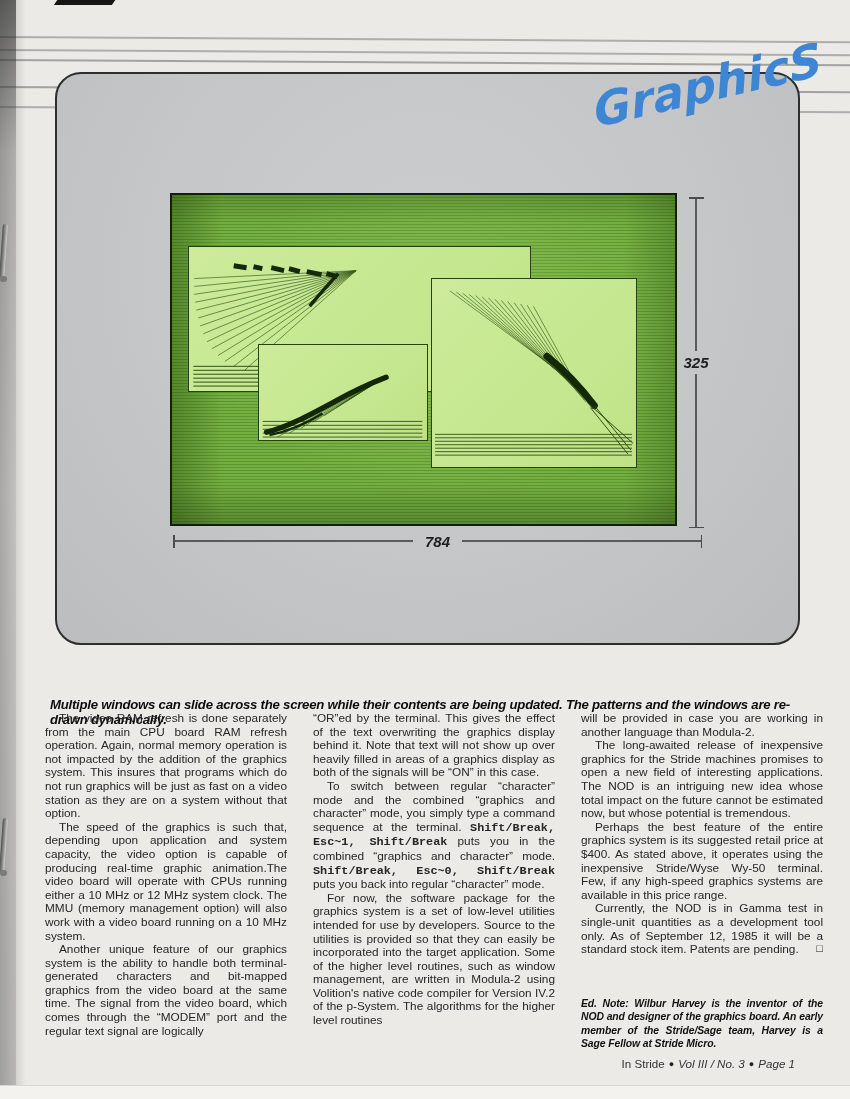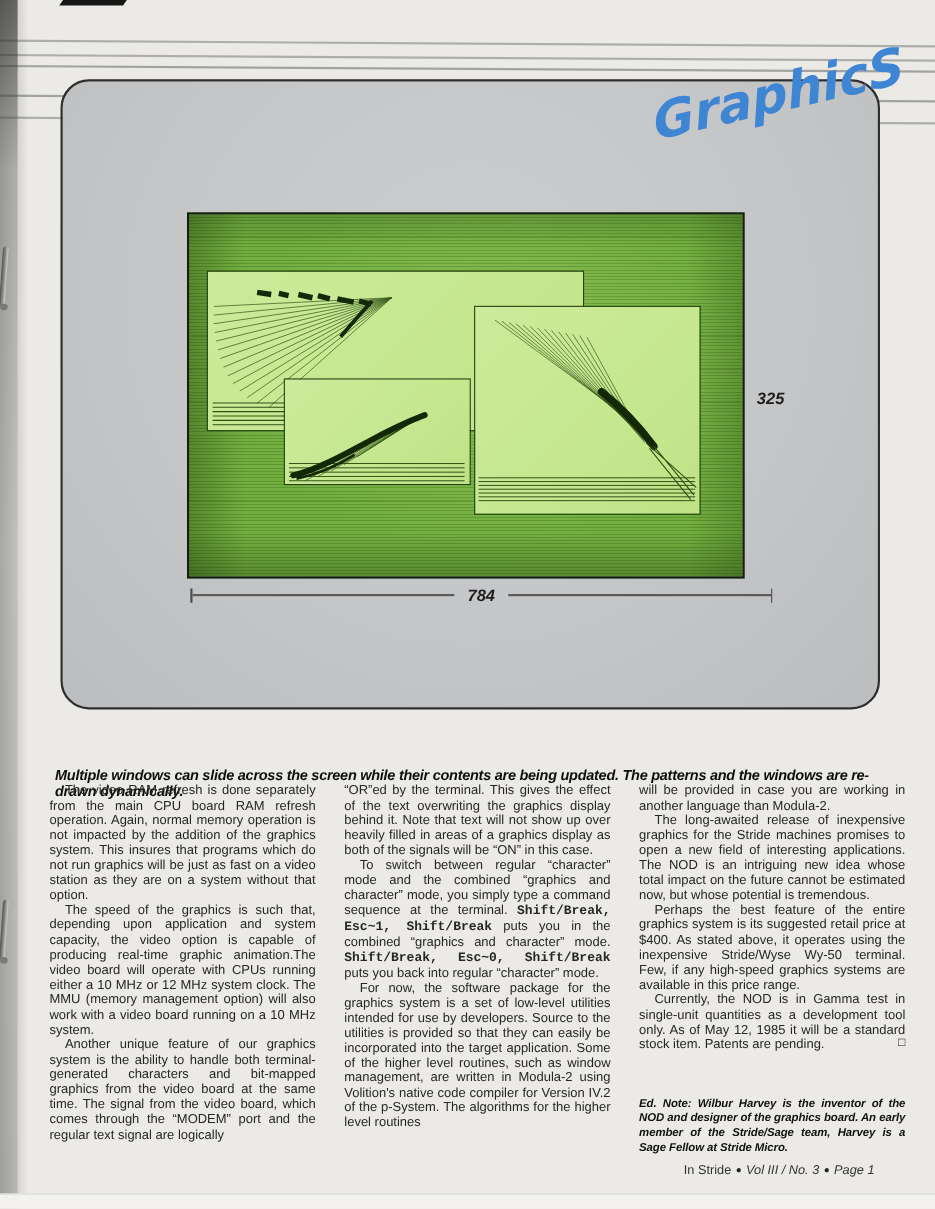--- a/index.html
+++ b/index.html
@@ -45,21 +45,21 @@
          repeating-linear-gradient(to bottom,#73af40 0px,#73af40 2px,#5d9530 2px,#5d9530 3px);}
   .win{position:absolute;box-sizing:border-box;border:1.5px solid #26430f;
        background:linear-gradient(135deg,#cdeb9b 0%,#c5e78f 60%,#bfe286 100%);}
   .win svg{position:absolute;left:0;top:0;width:100%;height:100%;}
   #win1{left:16px;top:51px;width:343px;height:146px;z-index:1;}
   #win2{left:86px;top:149px;width:170px;height:97px;z-index:2;}
   #win3{left:259px;top:83px;width:206px;height:190px;z-index:3;}
 
   
   .vdim{position:absolute;left:631px;top:123px;width:16px;height:331px;
-        display:flex;flex-direction:row;align-items:center;}
+        display:flex;flex-direction:column;align-items:center;}
   .vdim .cap{width:15px;height:1.5px;background:#4c4c4c;}
   .vdim .seg{width:1.5px;background:#5a5a5a;flex:1;}
   .vdim .lbl{font:italic 700 15px "Liberation Sans",sans-serif;color:#1d1d1d;
              padding:3px 0;white-space:nowrap;}
   .hdim{position:absolute;left:116px;top:459px;width:529px;height:16px;
         display:flex;align-items:center;text-align:right;}
   .hdim .cap{width:1.5px;height:13px;background:#4c4c4c;}
   .hdim .seg{height:1.5px;background:#5a5a5a;flex:1;}
   .hdim .lbl{font:italic 700 15px "Liberation Sans",sans-serif;color:#1d1d1d;
              padding:0 12px;white-space:nowrap;}
@@ -215,21 +215,21 @@
       </div>
     <div class="col">
         <p><span>“OR”ed by the terminal. This gives the effect of the text overwriting the graphics display behind it. Note that text will not show up over heavily filled in areas of a graphics display as both of the signals will be “ON” in this case.</span></p>
         <p class="ind"><span>To switch between regular “character” mode and the combined “graphics and character” mode, you simply type a command sequence at the terminal. </span><span class="b">Shift/Break, Esc~1, Shift/Break</span><span> puts you in the combined “graphics and character” mode. </span><span class="b">Shift/Break, Esc~0, Shift/Break</span><span> puts you back into regular “character” mode.</span></p>
         <p class="ind"><span>For now, the software package for the graphics system is a set of low-level utilities intended for use by developers. Source to the utilities is provided so that they can easily be incorporated into the target application. Some of the higher level routines, such as window management, are written in Modula-2 using Volition's native code compiler for Version IV.2 of the p-System. The algorithms for the higher level routines</span></p>
       </div>
     <div class="col">
     <p><span>will be provided in case you are working in another language than Modula-2.</span></p>
         <p class="ind"><span>The long-awaited release of inexpensive graphics for the Stride machines promises to open a new field of interesting applications. The NOD is an intriguing new idea whose total impact on the future cannot be estimated now, but whose potential is tremendous.</span></p>
         <p class="ind"><span>Perhaps the best feature of the entire graphics system is its suggested retail price at $400. As stated above, it operates using the inexpensive Stride/Wyse Wy-50 terminal. Few, if any high-speed graphics systems are available in this price range.</span></p>
-        <p class="ind"><span>Currently, the NOD is in Gamma test in single-unit quantities as a development tool only. As of May 12, 1985 it will be a standard stock item. Patents are pending.</span><span class="endmark">□</span></p>
+        <p class="ind"><span>Currently, the NOD is in Gamma test in single-unit quantities as a development tool only. As of September 12, 1985 it will be a standard stock item. Patents are pending.</span><span class="endmark">□</span></p>
         <div class="ednote">Ed. Note: Wilbur Harvey is the inventor of the NOD and designer of the graphics board. An early member of the Stride/Sage team, Harvey is a Sage Fellow at Stride Micro.</div>
       </div>
   </div>
 
   <div class="footer">
     <span>In Stride</span><span class="dot">●</span><span class="it">Vol III / No. 3</span><span class="dot">●</span><span class="it">Page 1</span>
   </div>
 
   <div class="spine-fade"></div>
   <div class="spine"></div>

